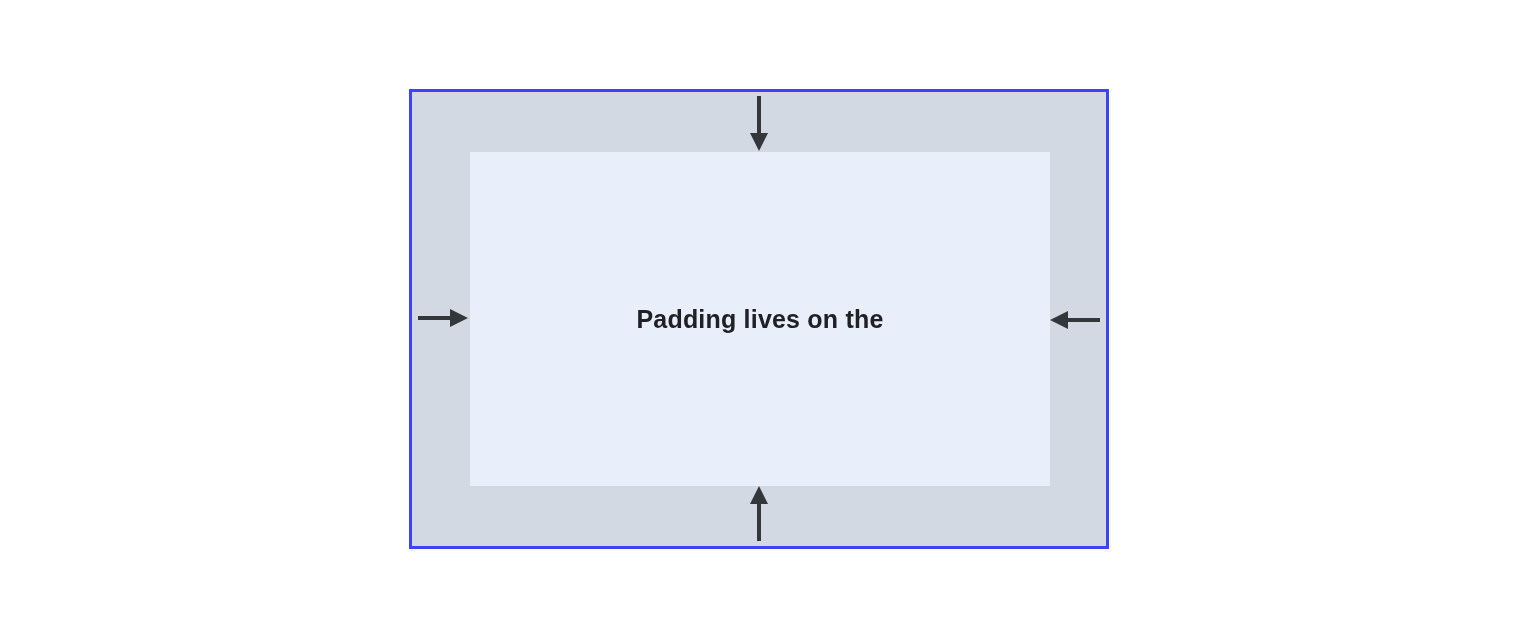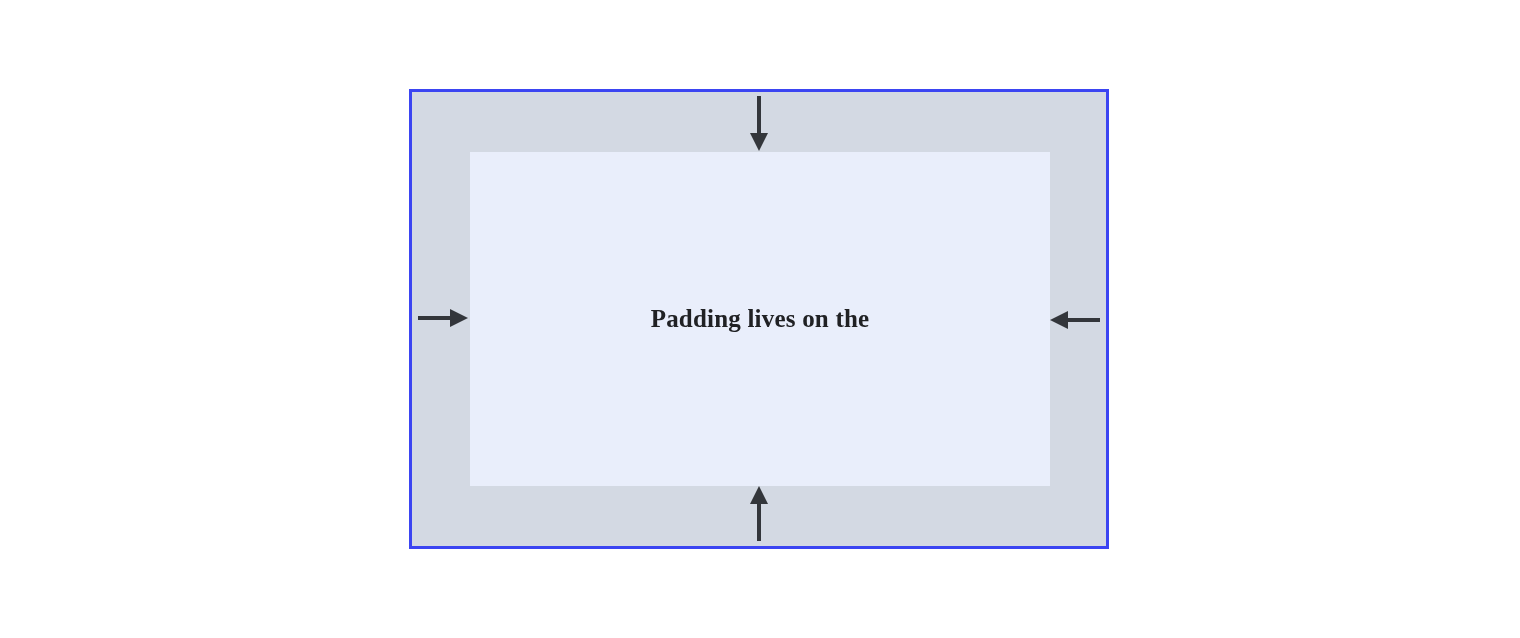--- a/index.html
+++ b/index.html
@@ -44,21 +44,20 @@
     align-items: center;
     justify-content: center;
   }
   .caption {
     color: var(--text);
     font-weight: 700;
     font-size: 25px;
     line-height: 32px;
     letter-spacing: 0.2px;
     text-align: left;
-    font-family: Liberation Serif, serif;
   }
   .arrow-svg {
     position: absolute;
     color: var(--arrow);
     display: block;
   }
   .arrow-top    { left: calc(50% - 10px); top: 4px; }
   .arrow-bottom { left: calc(50% - 10px); bottom: 5px; }
   .arrow-left   { left: 6px;  top: calc(50% - 12px); }
   .arrow-right  { right: 6px; top: calc(50% - 10px); }

